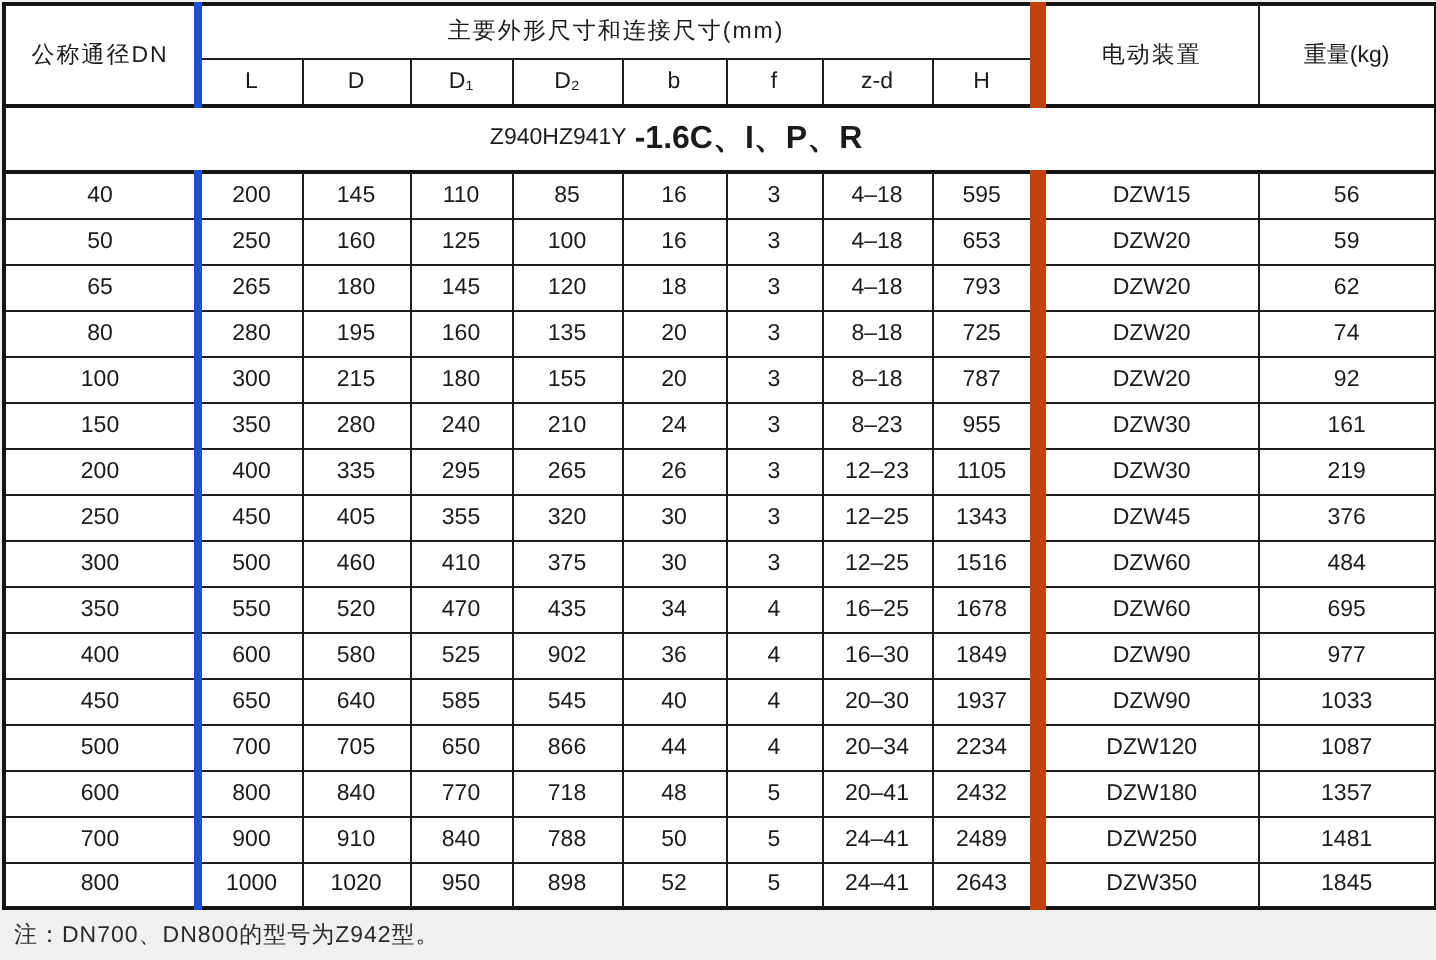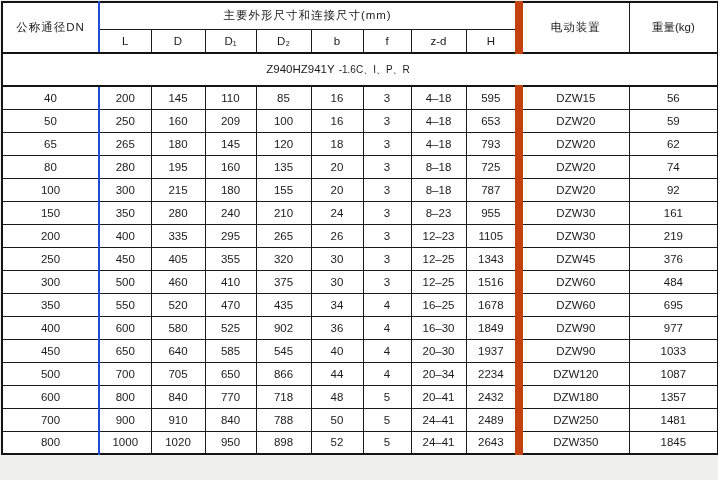--- a/index.html
+++ b/index.html
@@ -30,30 +30,30 @@
     padding: 0;
     overflow: hidden;
     white-space: nowrap;
   }
   thead tr.hdr-top  { height: 27px; }
   thead tr.hdr-sub  { height: 24px; }
   .cn { letter-spacing: 1px; }
   
   .hdr-bottom { border-bottom: 2px solid #141414; }
   
-  .v-heavy-r { border-right: 2px solid #1d4ed8; }
+  .v-heavy-r { border-right: 4px solid #1d4ed8; }
   .v-heavy-l { border-left: 8px solid #c2410c; }
 
   tr.model-row td { height: 33px; border-bottom: 2px solid #141414; }
   .model-wrap {
     display: flex; align-items: center; justify-content: center;
     gap: 4px; transform: translateX(-22px);
   }
   .model-stack { display: flex; flex-direction: row; line-height: 1.15; font-size: 11.5px; }
-  .model-suffix { font-size: 10px; }
+  .model-suffix { font-size: 16px; font-weight: bold; }
 
   tbody tr.data-row { height: 23px; }
   tbody td { font-size: 11.5px; }
 
   .note {
     position: absolute;
     left: 7px;
     top: 459px;
     font-size: 11.5px;
     color: #2a2a2a;
@@ -121,21 +121,21 @@
           <td>3</td>
           <td>4–18</td>
           <td>595</td>
           <td class="v-heavy-l">DZW15</td>
           <td>56</td>
         </tr>
         <tr class="data-row">
           <td class="v-heavy-r">50</td>
           <td>250</td>
           <td>160</td>
-          <td>209</td>
+          <td>125</td>
           <td>100</td>
           <td>16</td>
           <td>3</td>
           <td>4–18</td>
           <td>653</td>
           <td class="v-heavy-l">DZW20</td>
           <td>59</td>
         </tr>
         <tr class="data-row">
           <td class="v-heavy-r">65</td>
@@ -315,14 +315,15 @@
           <td>52</td>
           <td>5</td>
           <td>24–41</td>
           <td>2643</td>
           <td class="v-heavy-l">DZW350</td>
           <td>1845</td>
         </tr>
       </tbody>
   </table>
 
+  <div class="note">注：DN700、DN800的型号为Z942型。</div>
 
 </div>
 
 </body></html>

